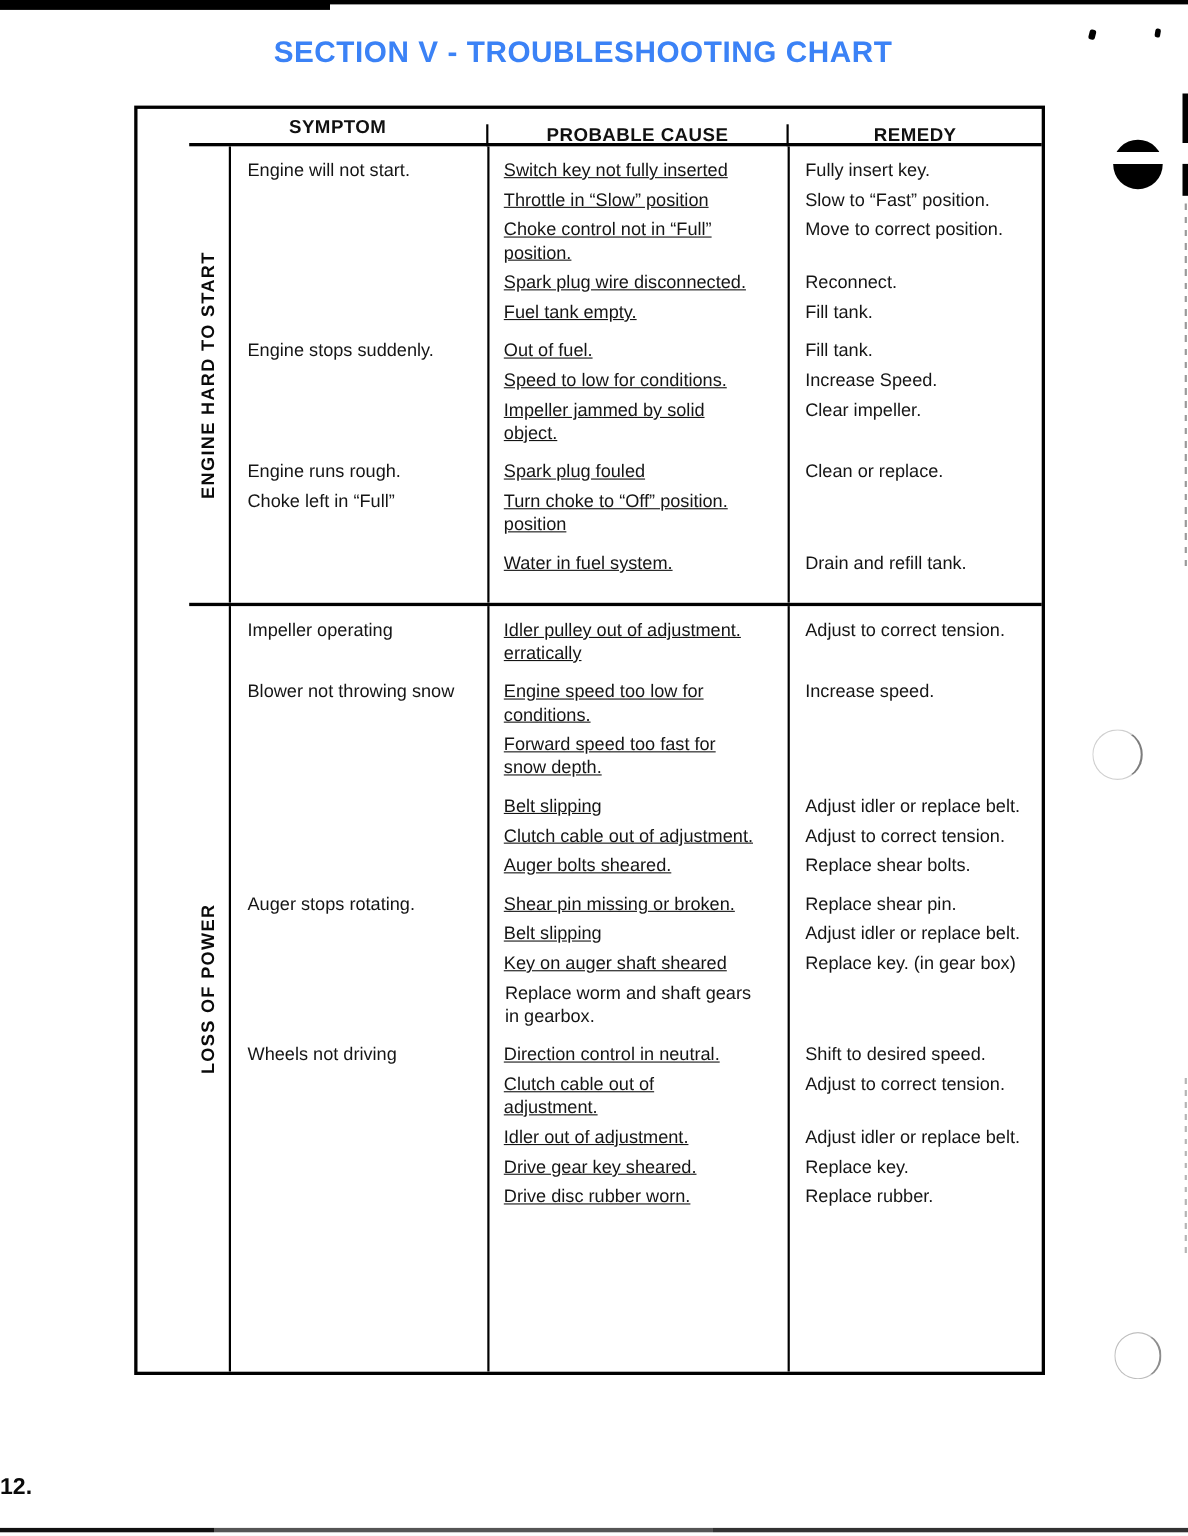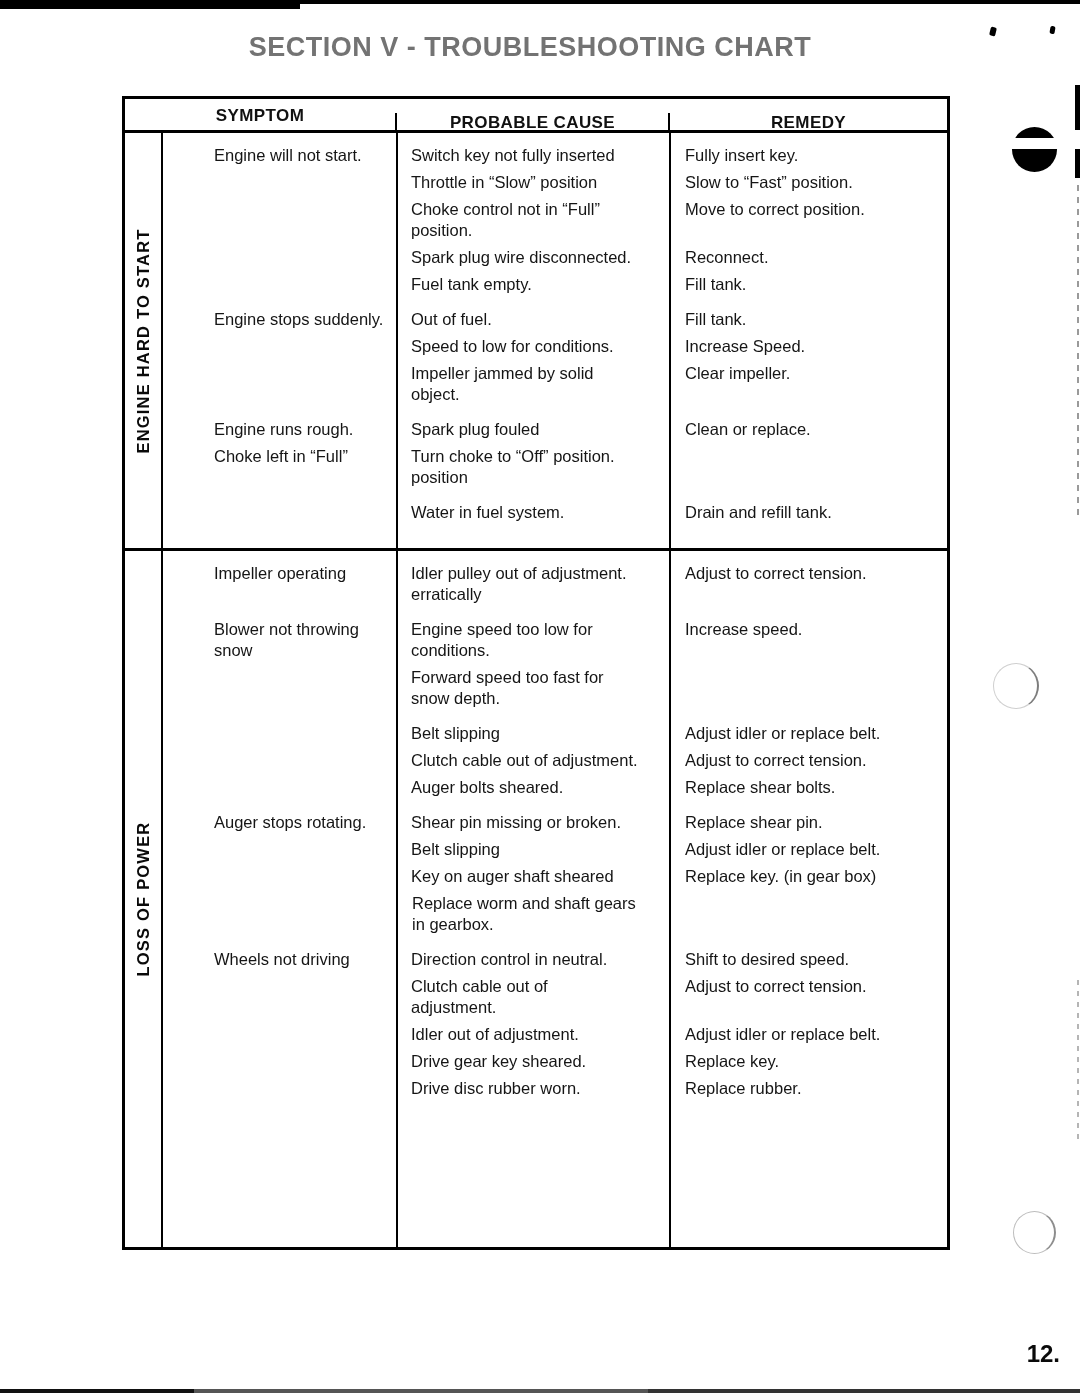--- a/index.html
+++ b/index.html
@@ -22,49 +22,49 @@
     background:repeating-linear-gradient(#b5b5b5 0 5px, #fff 5px 11px); }
   .ghost-circle1 { position:absolute; left:993px; top:663px; width:46px; height:46px; border-radius:50%;
     border:1px solid #cfcfcf; border-right:2px solid #7d7d7d; }
   .ghost-circle2 { position:absolute; left:1013px; top:1211px; width:43px; height:43px; border-radius:50%;
     border:1px solid #bdbdbd; border-right:2px solid #8d8d8d; }
   .bottom-line { position:absolute; left:0; top:1389px; width:1080px; height:4px;
     background:linear-gradient(90deg,#111 0 18%, #555 18% 60%, #333 60% 100%); }
 
   
   .title { position:absolute; left:0; top:32px; width:1060px; text-align:center;
-    font-size:27px; font-weight:bold; letter-spacing:0.5px; color:#737373; }
+    font-size:27px; font-weight:bold; letter-spacing:0.5px; color:#3b82f6; }
 
   
-  .tbl { position:absolute; left:122px; top:96px; width:828px; border:3px solid #000; background:#fff; }
+  .tbl { position:absolute; left:122px; top:96px; width:828px; border:3px solid #000; background:#fff;padding-left:47px; }
   .tbl-header { display:grid; grid-template-columns:270px 273px auto; height:34px; border-bottom:3px solid #000; }
   .hcell { display:flex; align-items:center; justify-content:center; font-weight:bold; font-size:17px; letter-spacing:0.4px; }
   .hcell + .hcell { border-left:2px solid #000;margin-top:14px; }
 
   .group { display:flex; overflow:hidden; }
   .group1 { height:415px; }
   .group2 { height:699px; border-top:3px solid #000; }
   .glabel { width:38px; border-right:2px solid #000; position:relative; }
   .glabel span { position:absolute; left:50%; top:50%;
     transform:translate(-50%,-50%) rotate(-90deg); white-space:nowrap;
     font-weight:bold; font-size:16.5px; letter-spacing:1.2px; color:#0a0a0a; }
   .gbody { position:relative; flex:1; padding-top:12px; }
   .vline { position:absolute; top:0; bottom:0; width:2px; background:#000; }
   .vline.v1 { left:233px; }
   .vline.v2 { left:506px; }
 
   .row { display:grid; grid-template-columns:235px 273px auto; margin-bottom:6px; }
   .row.gap { margin-top:14px; }
   .cell { font-size:16.5px; line-height:21px; white-space:pre-line; color:#151515; }
-  .cell.symptom { padding-left:15px; padding-right:6px;margin-left:36px; }
-  .cell.cause   { padding-left:13px; padding-right:4px; }
+  .cell.symptom { padding-left:15px; padding-right:6px; }
+  .cell.cause   { padding-left:13px; padding-right:4px;text-decoration:underline; }
   .cell.remedy  { padding-left:14px; padding-right:6px; }
 
-  .page-number { position:absolute; left:0; top:1340px; width:1060px; text-align:right;
-    font-size:24px; font-weight:bold; color:#0a0a0a; }
+  .page-number { position:absolute; left:0; top:1340px; width:1060px; text-align:left;
+    font-size:21px; font-weight:bold; color:#0a0a0a; }
 </style>
 </head>
 <body>
 
 <div class="page">
 
   <div class="top-bar-thin"></div>
   <div class="top-bar-thick"></div>
   <div class="spec-dot dot1"></div>
   <div class="spec-dot dot2"></div>

